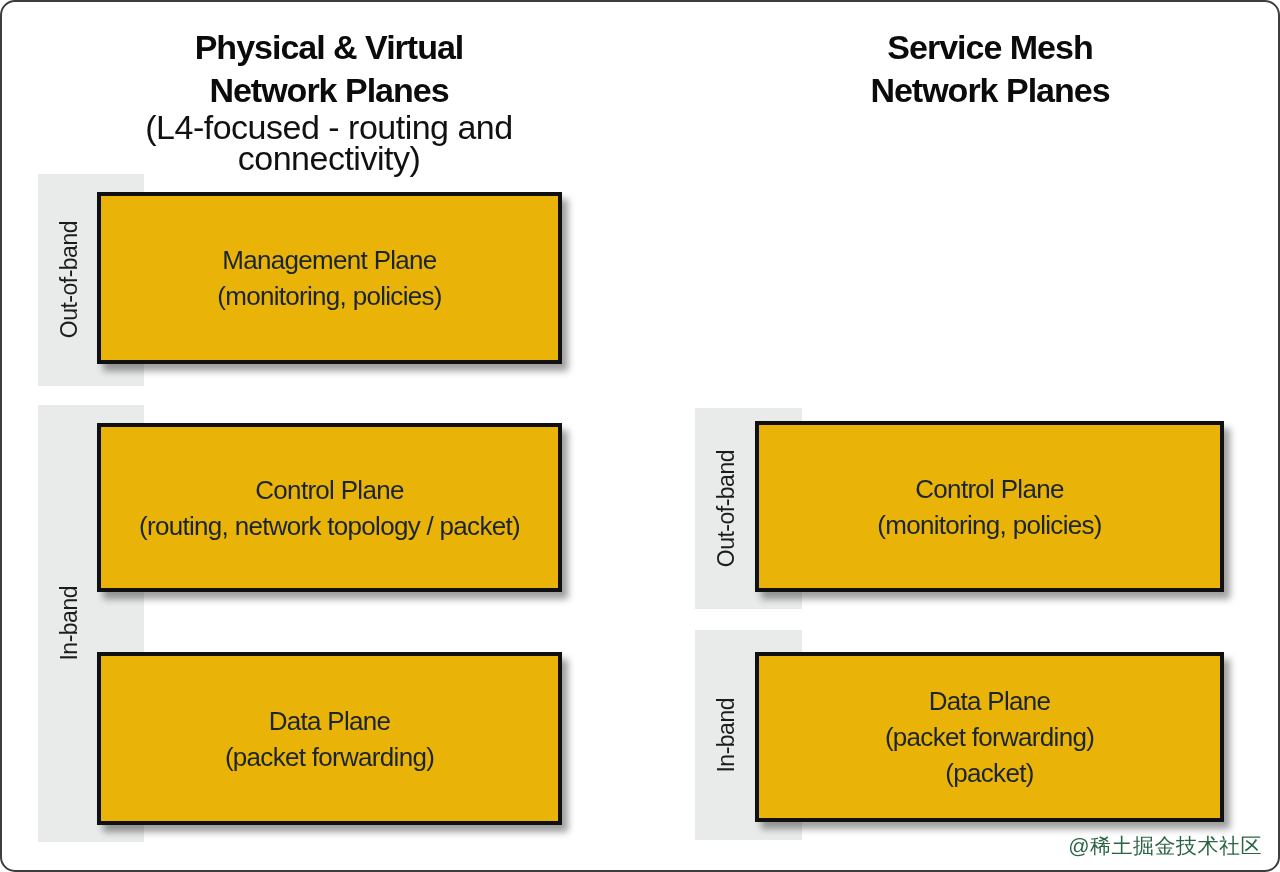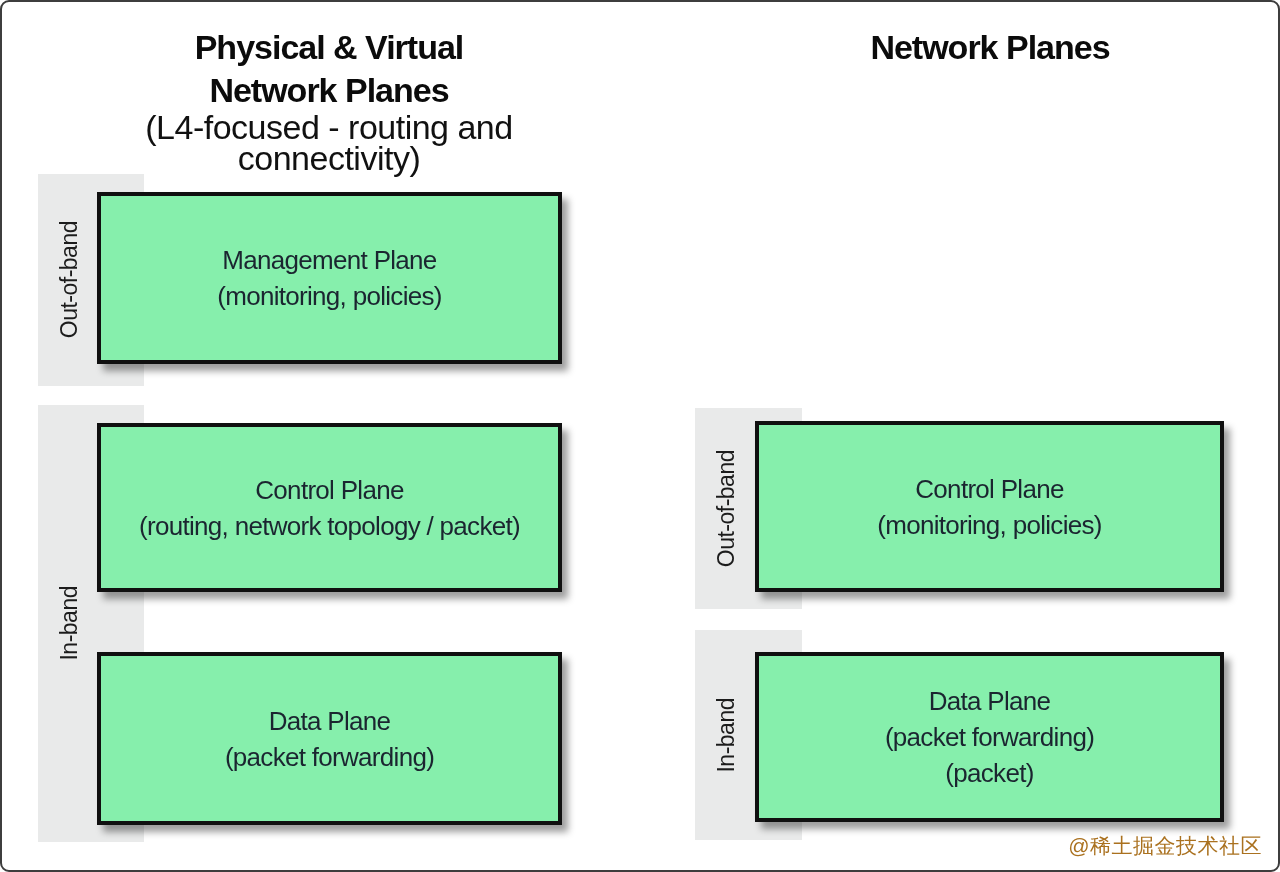--- a/index.html
+++ b/index.html
@@ -7,21 +7,21 @@
   body {
     font-family: "Liberation Sans", sans-serif;
     width: 1280px; height: 872px;
     overflow: hidden;
   }
   .canvas {
     position: relative;
     width: 1280px; height: 872px;
     background: #ffffff;
     border: 2px solid #3d3d3d;
-    border-radius: 9px;
+    border-radius: 15px;
   }
 
   
   .col-title {
     position: absolute;
     text-align: center;
     color: #0b0b0b;
   }
   .col-title .bold-line {
     font-size: 34px;
@@ -62,21 +62,21 @@
     white-space: nowrap;
   }
   #band-left-out  { left: 36px;  top: 172px; width: 106px; height: 212px; }
   #band-left-in   { left: 36px;  top: 403px; width: 106px; height: 437px; }
   #band-right-out { left: 693px; top: 406px; width: 107px; height: 201px; }
   #band-right-in  { left: 693px; top: 628px; width: 107px; height: 210px; }
 
   
   .plane-box {
     position: absolute;
-    background: #86efac;
+    background: #eab308;
     border: 4px solid #101010;
     box-shadow: 6px 7px 7px rgba(0,0,0,0.38);
     display: flex;
     flex-direction: column;
     align-items: center;
     justify-content: center;
     text-align: center;
     color: #1b2530;
     font-size: 26px;
     line-height: 36px;
@@ -86,37 +86,38 @@
   #box-ctrl-left    { left: 95px;  top: 421px; width: 465px; height: 169px; }
   #box-data-left    { left: 95px;  top: 650px; width: 465px; height: 173px; }
   #box-ctrl-right   { left: 753px; top: 419px; width: 469px; height: 171px; }
   #box-data-right   { left: 753px; top: 650px; width: 469px; height: 170px; }
 
   
   .watermark {
     position: absolute;
     right: 16px; bottom: 10px;
     font-size: 21px;
-    color: #a16207;
+    color: #14532d;
     opacity: 0.9;
     letter-spacing: 0.5px;
   }
 </style>
 </head>
 <body>
 
 <div class="canvas">
 
   <div class="col-title" id="title-left">
     <div class="bold-line">Physical &amp; Virtual</div>
     <div class="bold-line">Network Planes</div>
     <div class="sub-line">(L4-focused - routing and connectivity)</div>
   </div>
 
   <div class="col-title" id="title-right">
+    <div class="bold-line">Service Mesh</div>
     <div class="bold-line">Network Planes</div>
   </div>
 
   <div class="band" id="band-left-out">
     <div class="band-label-wrap">
       <span class="band-label">Out-of-band</span>
     </div>
   </div>
   <div class="band" id="band-left-in">
     <div class="band-label-wrap">

